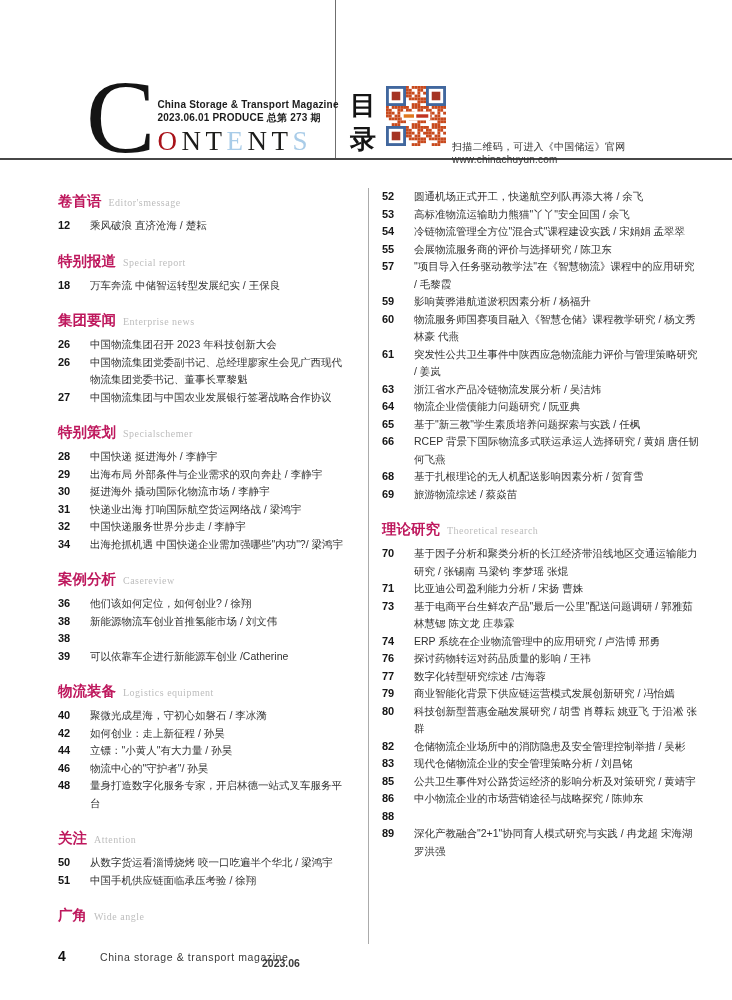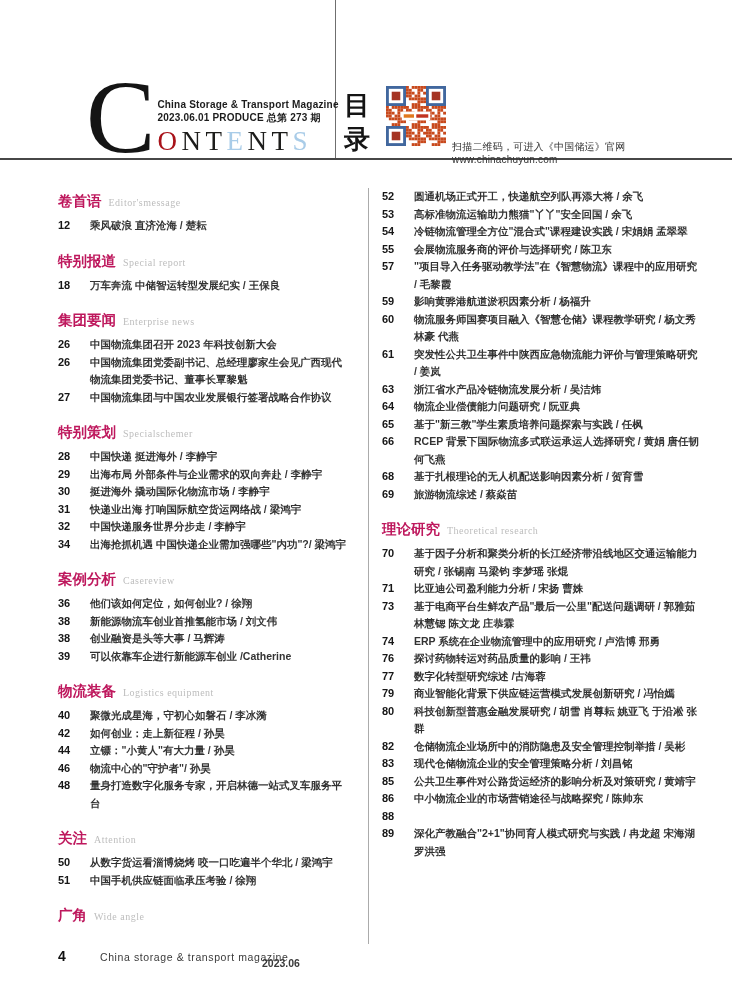--- a/index.html
+++ b/index.html
@@ -7,36 +7,36 @@
   .page{position:relative;width:732px;height:1000px;background:#fff;overflow:hidden;}
 
   
   .hdr-vline{position:absolute;left:335px;top:0;width:1px;height:158px;background:#6f6f6f;}
   .hdr-rule{position:absolute;left:0;top:158px;width:732px;height:2px;background:#474747;}
   .logo{position:absolute;left:86px;top:78px;display:flex;align-items:flex-end;}
   .big-c{font-family:"Liberation Serif","DejaVu Serif",serif;font-size:104px;line-height:78px;color:#141414;}
   .logo-right{margin-left:2px;display:flex;flex-direction:column;}
   .mag-info{font-size:10px;font-weight:bold;color:#1c1c1c;line-height:13px;letter-spacing:0.2px;}
   .ontents{font-family:"Liberation Serif","DejaVu Serif",serif;font-size:27px;line-height:30px;letter-spacing:4.5px;margin-top:2px;}
-  .catalog{position:absolute;left:344px;top:88px;width:32px;font-size:26px;line-height:34px;color:#141414;font-weight:600;text-align:left;}
+  .catalog{position:absolute;left:344px;top:88px;width:32px;font-size:26px;line-height:34px;color:#141414;font-weight:600;text-align:right;}
   .qr{position:absolute;left:386px;top:84px;width:60px;height:64px;}
   .qr-caption{position:absolute;left:452px;top:140px;font-size:10px;color:#333;font-weight:500;letter-spacing:0.2px;}
 
   
   .col-divider{position:absolute;left:368px;top:188px;width:1px;height:756px;background:#ababab;}
   .col{position:absolute;top:188px;}
   .col-left{left:58px;width:292px;}
   .col-right{left:382px;width:318px;}
   .toc-section + .toc-section{margin-top:13px;}
   .sec-h{margin:0 0 5px 0;line-height:19px;white-space:nowrap;}
   .sec-cn{color:#be185d;font-weight:bold;font-size:14.5px;}
   .sec-en{color:#bdbdbd;font-family:"Liberation Serif","DejaVu Serif",serif;font-size:10px;font-weight:normal;margin-left:7px;letter-spacing:0.5px;}
   .item{display:flex;line-height:17.5px;}
   .item .num{flex:none;width:32px;font-weight:bold;font-size:11px;color:#161616;}
-  .item .txt{flex:1;font-size:10.5px;color:#333;font-weight:700;word-break:break-all;}
+  .item .txt{flex:1;font-size:10.5px;color:#333;font-weight:400;word-break:break-all;}
 
   
   .footer{position:absolute;left:0;top:948px;width:732px;height:20px;}
   .pg-num{position:absolute;left:58px;top:0;font-size:14px;font-weight:bold;color:#111;}
   .ft-name{position:absolute;left:100px;top:3px;font-size:10.5px;color:#3a3a3a;font-weight:500;letter-spacing:0.6px;}
   .ft-issue{position:absolute;left:262px;top:9px;font-size:10.5px;color:#3a3a3a;font-weight:bold;}
 </style>
 </head>
 <body>
 
@@ -322,21 +322,20 @@
         <div class="item">
           <span class="num">36</span>
           <span class="txt">他们该如何定位，如何创业? / 徐翔</span>
         </div>
         <div class="item">
           <span class="num">38</span>
           <span class="txt">新能源物流车创业首推氢能市场 / 刘文伟</span>
         </div>
         <div class="item">
           <span class="num">38</span>
-          <span class="txt">创业融资是头等大事 / 马辉涛</span>
         </div>
         <div class="item">
           <span class="num">39</span>
           <span class="txt">可以依靠车企进行新能源车创业 /Catherine</span>
         </div>
       </section>
       <section class="toc-section">
         <h2 class="sec-h"><span class="sec-cn">物流装备</span><span class="sec-en">Logistics equipment</span></h2>
         <div class="item">
           <span class="num">40</span>

